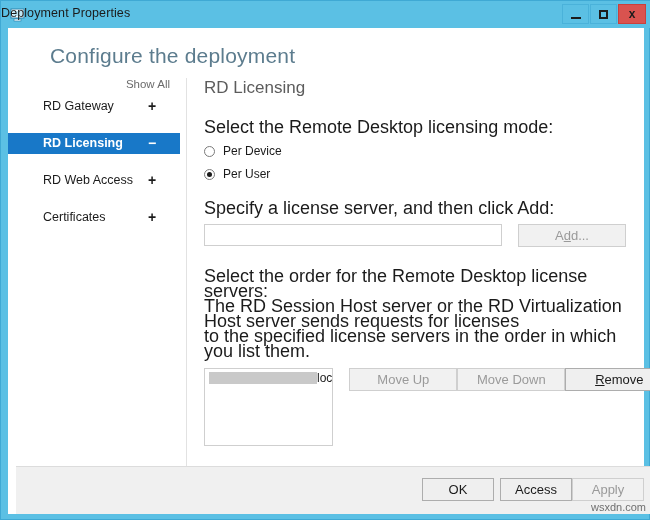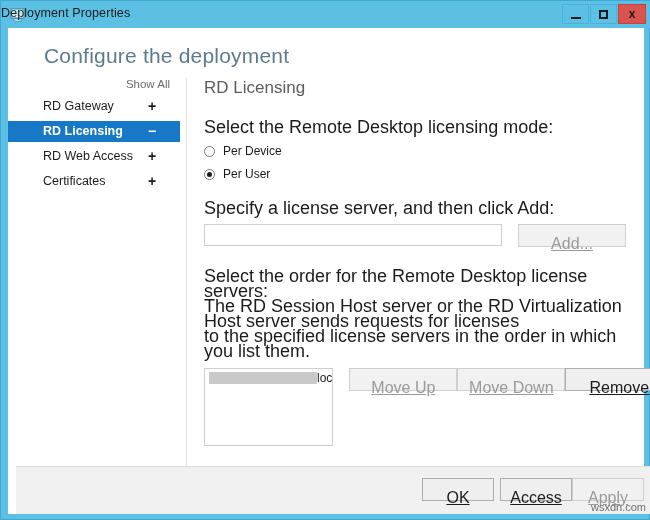--- a/index.html
+++ b/index.html
@@ -88,21 +88,21 @@
   #client {
     position: absolute;
     left: 7px; top: 27px;
     width: 636px;
     height: 486px;
     background: #ffffff;
   }
 
   #page-heading {
     position: absolute;
-    left: 36px; top: 16px;
+    left: 42px; top: 16px;
     font-size: 21px;
     color: #5c7c8e;
     font-weight: normal;
     letter-spacing: .2px;
   }
 
   
   #nav {
     position: absolute;
     left: 0; top: 50px;
@@ -117,21 +117,21 @@
     cursor: default;
   }
   #nav-list {
     position: absolute;
     left: 0; top: 18px;
     width: 172px;
   }
   .nav-item {
     position: relative;
     height: 21px;
-    margin-bottom: 4px;
+    margin-bottom: 16px;
     cursor: default;
     text-decoration: underline;
   }
   .nav-item .nav-label {
     position: absolute;
     left: 35px; top: 3px;
     font-size: 12.5px;
     color: #1b1b1b;
   }
   .nav-item .nav-sign {
@@ -223,27 +223,26 @@
     outline: none;
   }
 
   .btn {
     width: 108px;
     height: 23px;
     box-sizing: border-box;
     border: 1px solid #adadad;
     background: #efefef;
     font-family: "Liberation Sans", sans-serif;
-    font-size: 16px;
-    color: #1b1b1b;
-    cursor: default;
-    padding: 8px;
+    font-size: 13px;
+    color: #1b1b1b;
+    cursor: default;
+    padding: 0;
     line-height: 21px;
     text-align: center;
-    text-decoration: underline;
   }
   .btn.disabled {
     color: #9a9a9a;
     background: #f1f1f1;
     border-color: #cfcfcf;
   }
   .btn .accel { text-decoration: underline; }
   #add-btn { margin-left: 16px; width: 108px; }
 
   #order-text { margin-top: 22px; }

